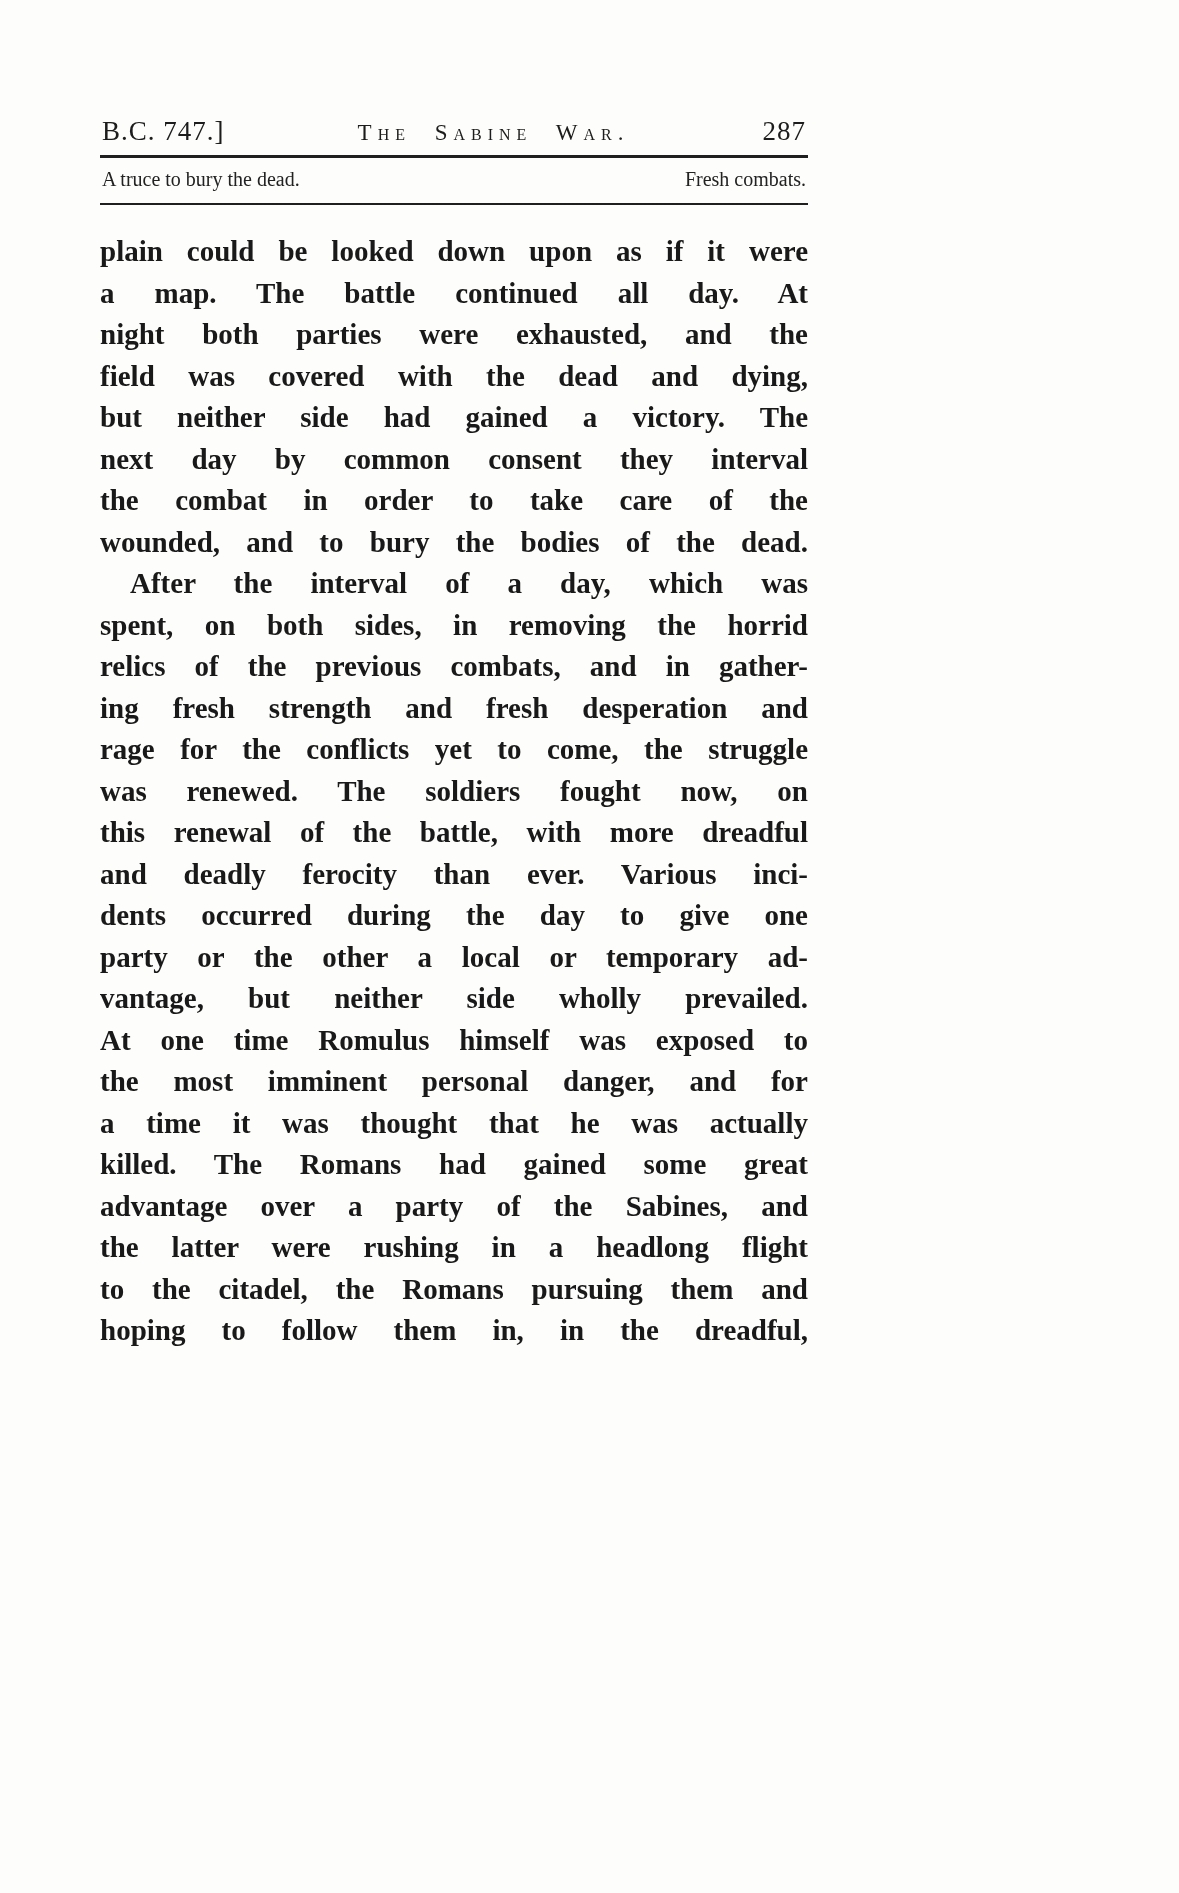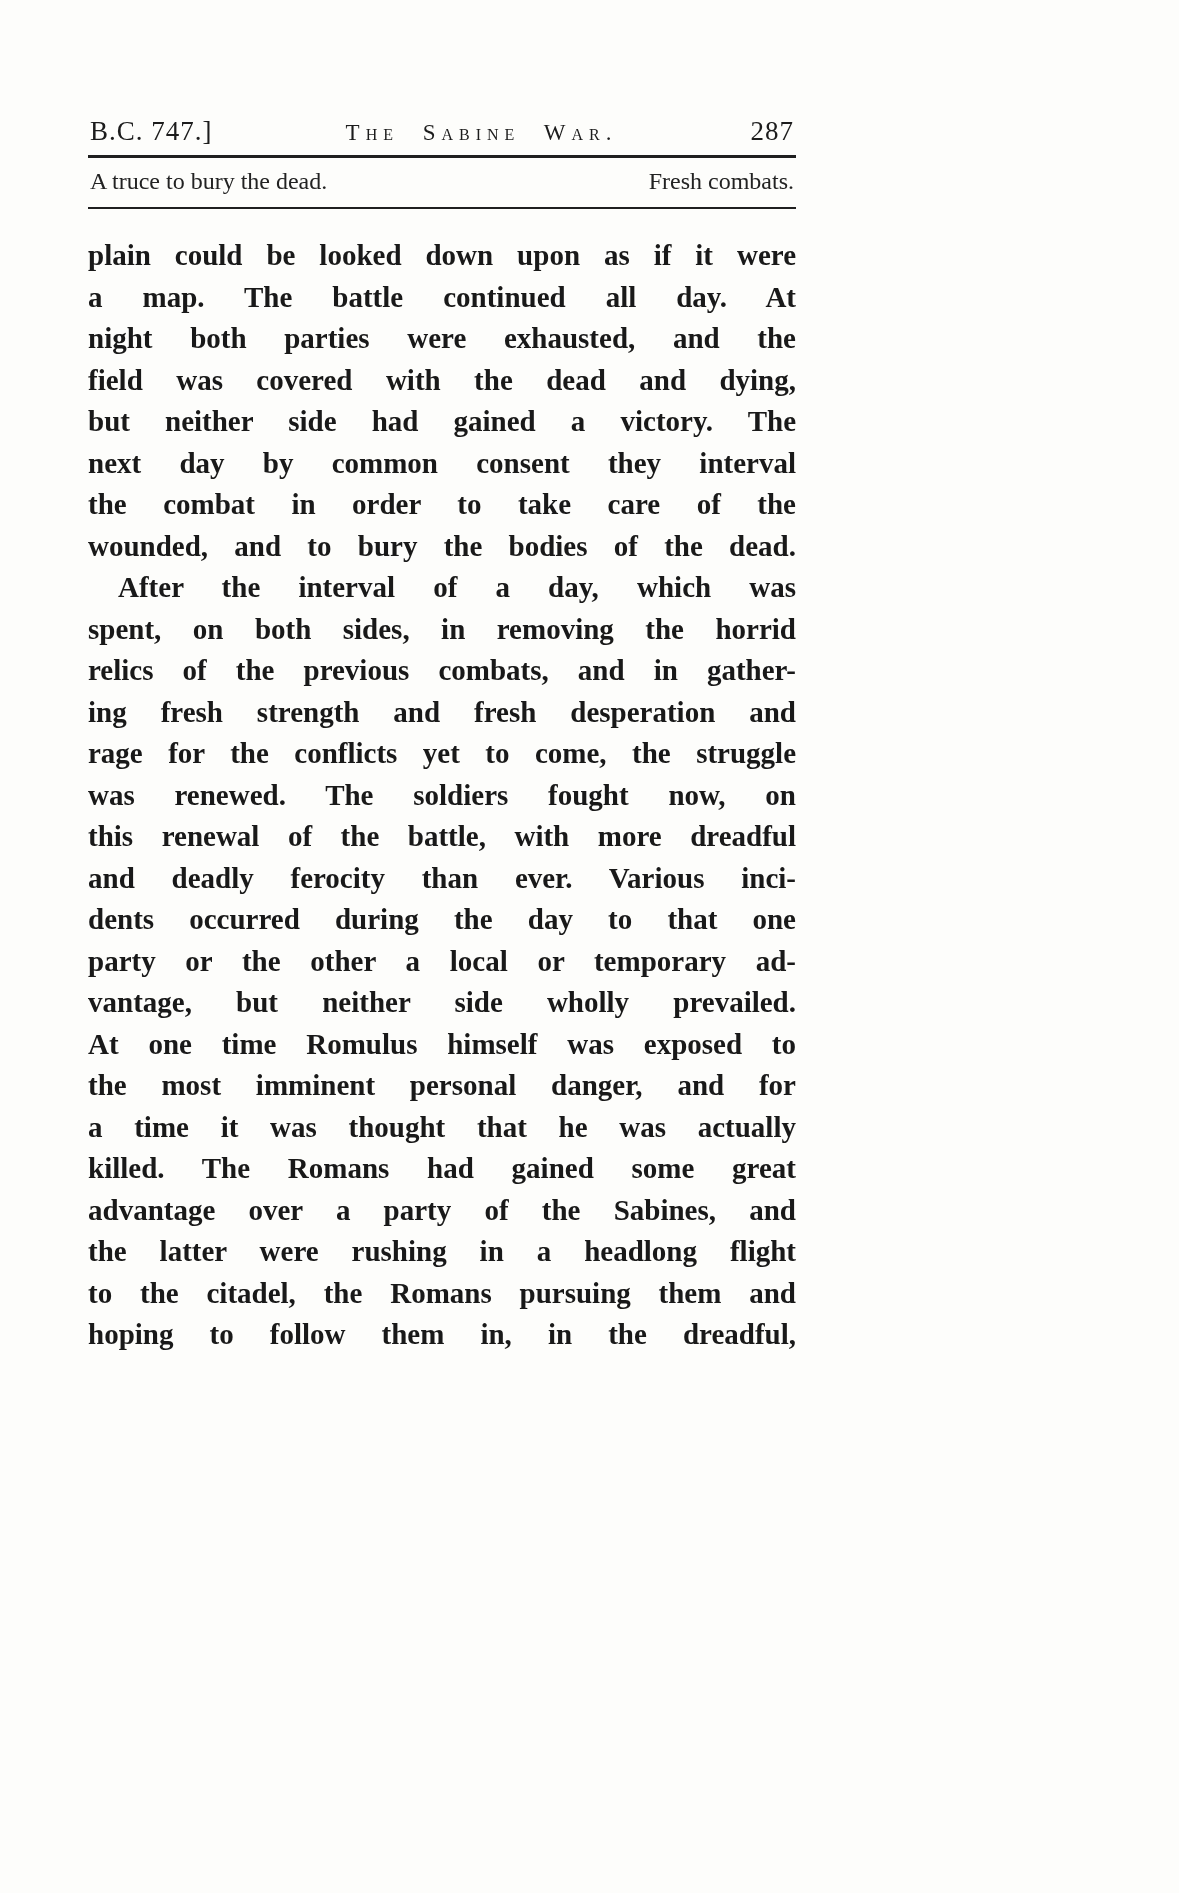--- a/index.html
+++ b/index.html
@@ -12,20 +12,21 @@
     background: #fdfdfb;
     color: #1c1c1c;
     font-family: "Liberation Serif", "DejaVu Serif", serif;
     -webkit-font-smoothing: antialiased;
   }
   .page {
     box-sizing: border-box;
     padding-top: 116px;
     padding-left: 88px;
     width: 800px;
+    margin-left: 12px;
   }
   .content {
     width: 708px;
   }
   .header-row {
     display: flex;
     justify-content: space-between;
     align-items: baseline;
     font-size: 27px;
     padding: 0 2px 8px 2px;
@@ -49,21 +50,21 @@
   }
   .rule-thin {
     border: none;
     border-top: 2px solid #1f1f1f;
     margin: 0;
   }
   .subheader-row {
     display: flex;
     justify-content: space-between;
     align-items: baseline;
-    font-size: 24px;
+    font-size: 20px;
     padding: 10px 2px 12px 2px;
     color: #222;
   }
   .body-text {
     margin-top: 26px;
     font-size: 29px;
     line-height: 41.5px;
     color: #191919;
   }
   .line {
@@ -106,21 +107,21 @@
         <div class="line">the combat in order to take care of the</div>
         <div class="line">wounded, and to bury the bodies of the dead.</div>
         <div class="line indent">After the interval of a day, which was</div>
         <div class="line">spent, on both sides, in removing the horrid</div>
         <div class="line">relics of the previous combats, and in gather-</div>
         <div class="line">ing fresh strength and fresh desperation and</div>
         <div class="line">rage for the conflicts yet to come, the struggle</div>
         <div class="line">was renewed. The soldiers fought now, on</div>
         <div class="line">this renewal of the battle, with more dreadful</div>
         <div class="line">and deadly ferocity than ever. Various inci-</div>
-        <div class="line">dents occurred during the day to that one</div>
+        <div class="line">dents occurred during the day to give one</div>
         <div class="line">party or the other a local or temporary ad-</div>
         <div class="line">vantage, but neither side wholly prevailed.</div>
         <div class="line">At one time Romulus himself was exposed to</div>
         <div class="line">the most imminent personal danger, and for</div>
         <div class="line">a time it was thought that he was actually</div>
         <div class="line">killed. The Romans had gained some great</div>
         <div class="line">advantage over a party of the Sabines, and</div>
         <div class="line">the latter were rushing in a headlong flight</div>
         <div class="line">to the citadel, the Romans pursuing them and</div>
         <div class="line">hoping to follow them in, in the dreadful,</div>

